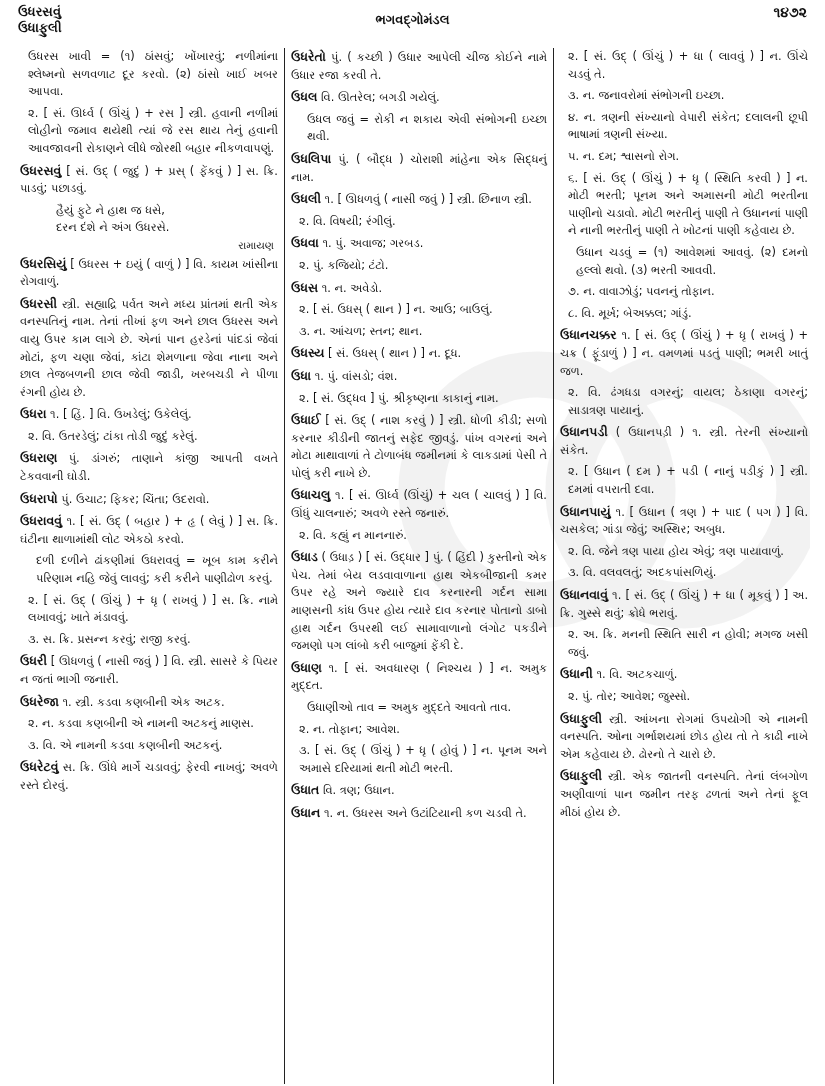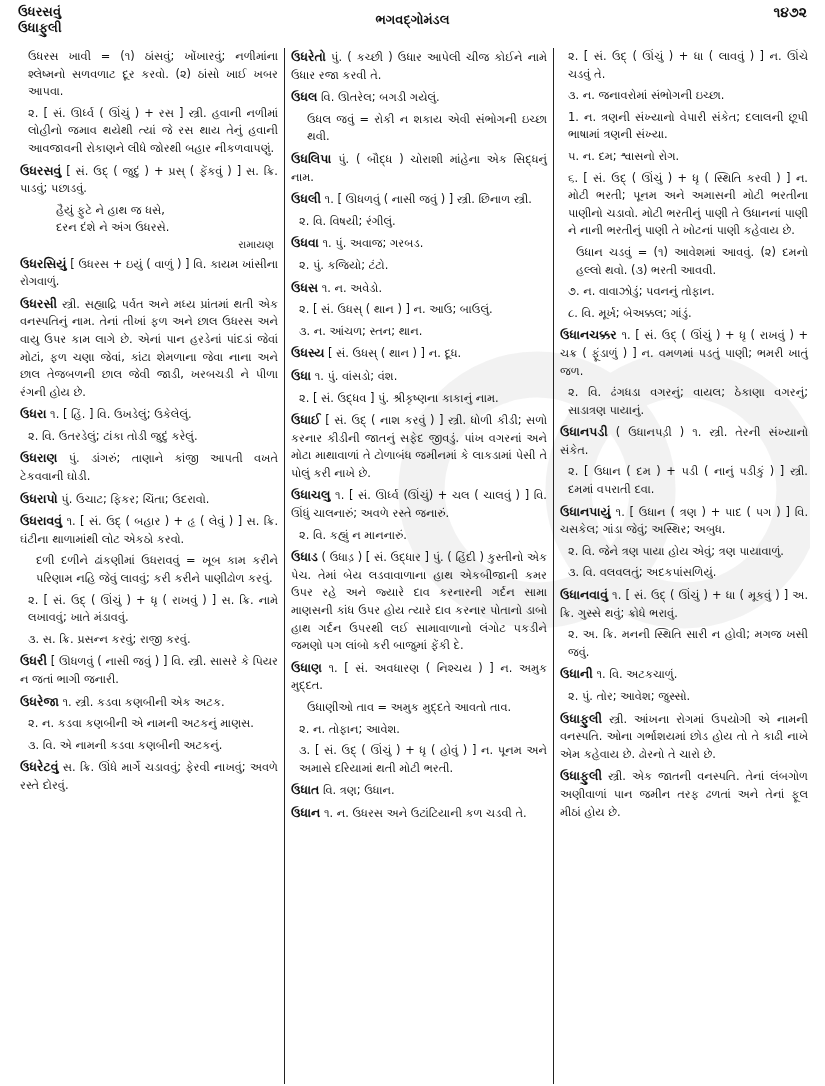--- a/index.html
+++ b/index.html
@@ -18,21 +18,21 @@
   .hdr-page { position:absolute; right:18px; top:4px; font-weight:bold; font-size:14px;margin-left:37px; }
   .columns { position:absolute; top:48px; left:14px; width:800px; height:1036px; display:flex; }
   .col { box-sizing:border-box; padding:0 6px; overflow:hidden; font-size:11.4px; line-height:17.6px; }
   .col1 { width:270px; }
   .col2 { width:270px; border-left:1.5px solid #222; border-right:1.5px solid #222; }
   .col3 { width:260px; }
   .entry { margin:0 0 4px 0; text-align:justify; }
   .hw { font-weight:bold; font-size:12.5px; }
   .sense { padding-left:8px; }
   .quote { padding-left:36px; }
-  .src { text-align:right; padding-right:4px; font-size:10.5px;font-family:Liberation Mono, monospace; }
+  .src { text-align:right; padding-right:4px; font-size:10.5px; }
   .ex { padding-left:16px; }
 </style>
 </head>
 <body>
 
 <svg class="watermark" viewBox="0 0 200 200">
   <circle cx="70" cy="100" r="55" fill="none" stroke="#888" stroke-width="22"></circle>
   <circle cx="140" cy="100" r="55" fill="none" stroke="#888" stroke-width="22"></circle>
 </svg>
 
@@ -91,21 +91,21 @@
       <div class="entry"><span class="hw">ઉધાણ</span> <span>૧. [ સં. અવધારણ ( નિશ્ચય ) ] ન. અમુક મુદ્દત.</span></div>
       <div class="entry ex">ઉધાણીઓ તાવ = અમુક મુદ્દતે આવતો તાવ.</div>
       <div class="entry sense">૨. ન. તોફાન; આવેશ.</div>
       <div class="entry sense">૩. [ સં. ઉદ્ ( ઊંચું ) + ધૃ ( હોવું ) ] ન. પૂનમ અને અમાસે દરિયામાં થતી મોટી ભરતી.</div>
       <div class="entry"><span class="hw">ઉધાત</span> <span>વિ. ત્રણ; ઉધાન.</span></div>
       <div class="entry"><span class="hw">ઉધાન</span> <span>૧. ન. ઉધરસ અને ઉટાંટિયાની કળ ચડવી તે.</span></div>
     </div>
   <div class="col col3">
       <div class="entry sense">૨. [ સં. ઉદ્ ( ઊંચું ) + ધા ( લાવવું ) ] ન. ઊંચે ચડવું તે.</div>
       <div class="entry sense">૩. ન. જનાવરોમાં સંભોગની ઇચ્છા.</div>
-      <div class="entry sense">1. ન. ત્રણની સંખ્યાનો વેપારી સંકેત; દલાલની છૂપી ભાષામાં ત્રણની સંખ્યા.</div>
+      <div class="entry sense">૪. ન. ત્રણની સંખ્યાનો વેપારી સંકેત; દલાલની છૂપી ભાષામાં ત્રણની સંખ્યા.</div>
       <div class="entry sense">૫. ન. દમ; શ્વાસનો રોગ.</div>
       <div class="entry sense">૬. [ સં. ઉદ્ ( ઊંચું ) + ધૃ ( સ્થિતિ કરવી ) ] ન. મોટી ભરતી; પૂનમ અને અમાસની મોટી ભરતીના પાણીનો ચડાવો. મોટી ભરતીનું પાણી તે ઉધાનનાં પાણી ને નાની ભરતીનું પાણી તે ખોટનાં પાણી કહેવાય છે.</div>
       <div class="entry ex">ઉધાન ચડવું = (૧) આવેશમાં આવવું. (૨) દમનો હલ્લો થવો. (૩) ભરતી આવવી.</div>
       <div class="entry sense">૭. ન. વાવાઝોડું; પવનનું તોફાન.</div>
       <div class="entry sense">૮. વિ. મૂર્ખ; બેઅક્કલ; ગાંડું.</div>
       <div class="entry"><span class="hw">ઉધાનચક્કર</span> <span>૧. [ સં. ઉદ્ ( ઊંચું ) + ધૃ ( રાખવું ) + ચક્ર ( ફૂંડાળું ) ] ન. વમળમાં પડતું પાણી; ભમરી ખાતું જળ.</span></div>
       <div class="entry sense">૨. વિ. ઢંગધડા વગરનું; વાયલ; ઠેકાણા વગરનું; સાડાત્રણ પાયાનું.</div>
       <div class="entry"><span class="hw">ઉધાનપડી</span> <span>( ઉધાનપડ઼ી ) ૧. સ્ત્રી. તેરની સંખ્યાનો સંકેત.</span></div>
       <div class="entry sense">૨. [ ઉધાન ( દમ ) + પડી ( નાનું પડીકું ) ] સ્ત્રી. દમમાં વપરાતી દવા.</div>
       <div class="entry"><span class="hw">ઉધાનપાયું</span> <span>૧. [ ઉધાન ( ત્રણ ) + પાદ ( પગ ) ] વિ. ચસકેલ; ગાંડા જેવું; અસ્થિર; અબુધ.</span></div>

